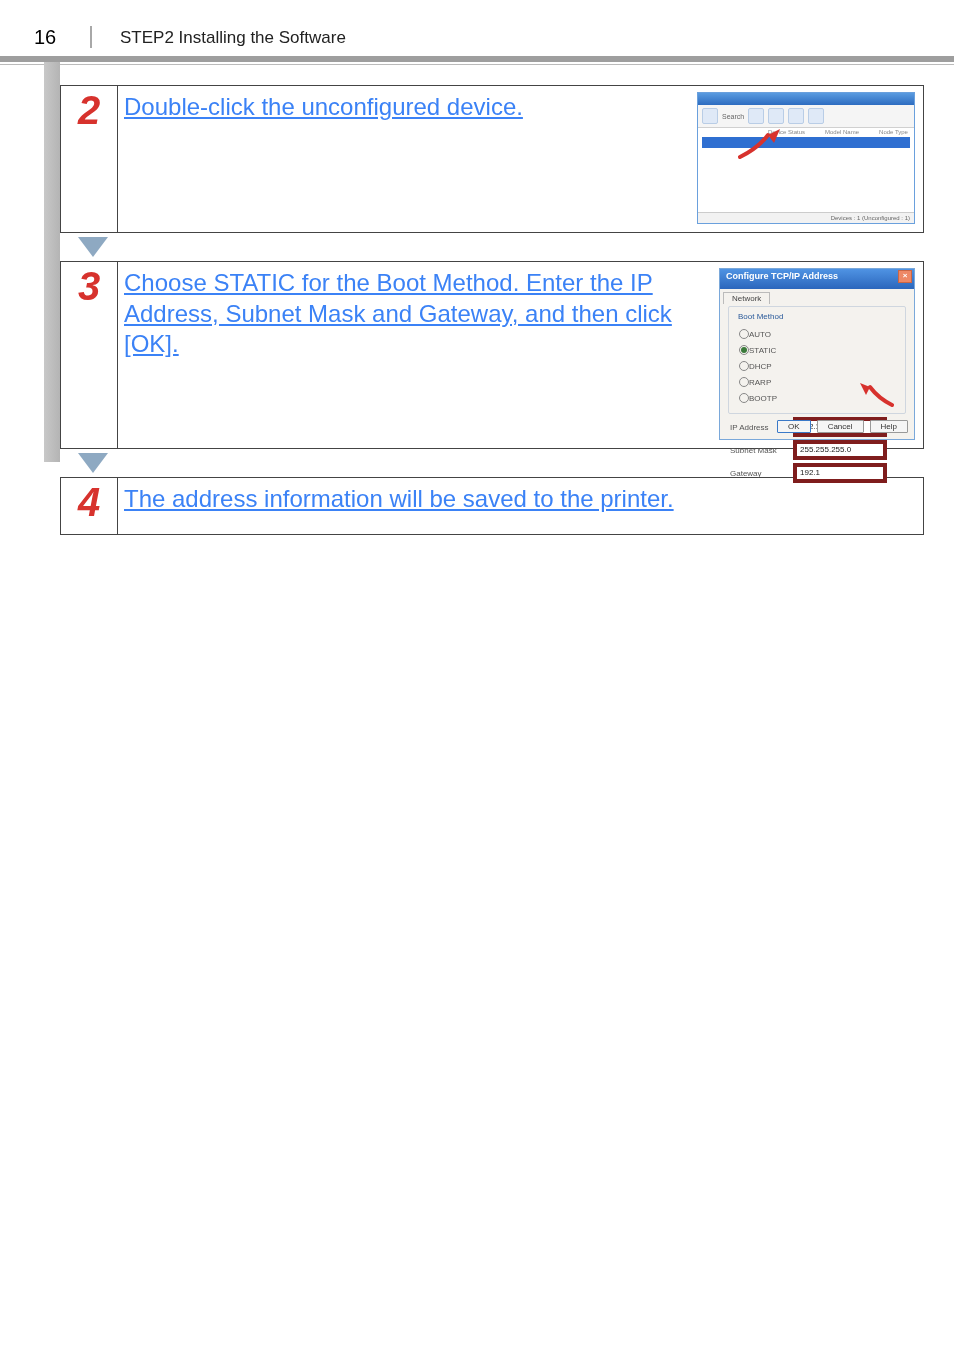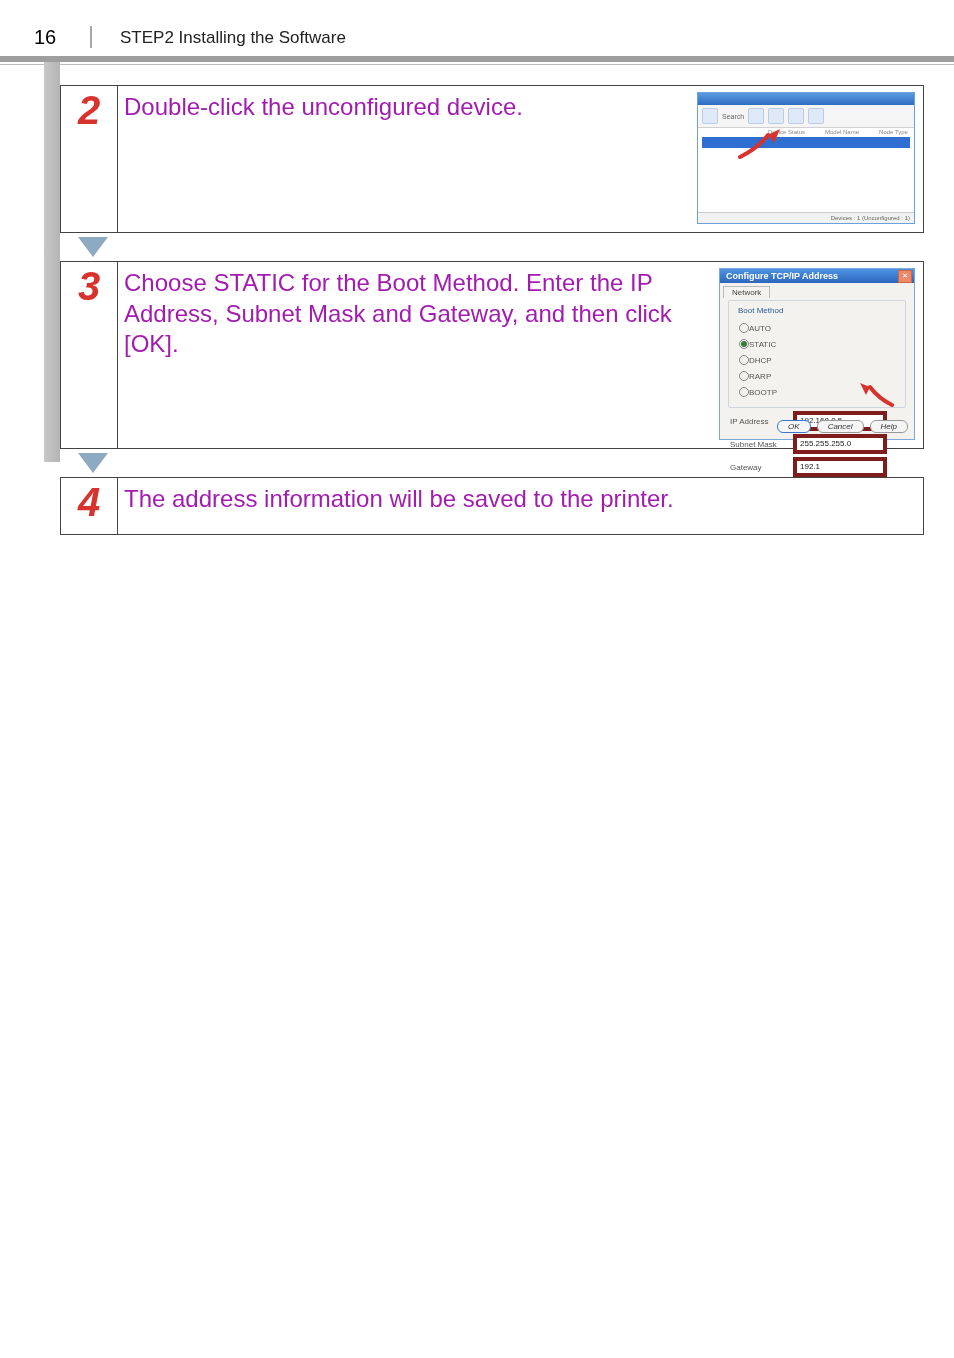--- a/index.html
+++ b/index.html
@@ -94,22 +94,23 @@
   .step-body {
     flex: 1;
     display: flex;
     align-items: flex-start;
     padding: 6px 8px 8px 6px;
     gap: 10px;
   }
   .step-text {
     flex: 1;
     font-size: 24px;
-    color: #a21caf;
+    color: #3b82f6;
     line-height: 1.28;
+    text-decoration: underline;
   }
   .step-img {
     flex: 0 0 auto;
   }
   .arrow-sep {
     display: flex;
     align-items: center;
     padding: 4px 0 4px 18px;
   }
   .arrow-down {
@@ -163,21 +164,21 @@
   .shot2 {
     width: 194px;
     height: 170px;
     background: #f4f2ee;
     border: 1px solid #7aa8da;
     position: relative;
     font-size: 9px;
     color: #385a8a;
   }
   .shot2 .titlebar {
-    height: 14px;
+    height: 20px;
     background: linear-gradient(#4f93e3,#2b66bc);
     color: #fff;
     font-size: 9px;
     line-height: 14px;
     padding-left: 6px;
     font-weight: bold;
     position:relative;
   }
   .shot2 .close{
     position:absolute; right:2px; top:1px;
@@ -200,21 +201,21 @@
   .radio.selected::after{content:"";position:absolute;inset:1px;border-radius:50%;background:#3a7a3a;}
   .field-line{display:flex;align-items:center;gap:8px;margin:3px 10px;font-size:8px;color:#555;}
   .field-line .lbl{width:55px;}
   .field-line .inp{flex:0 0 80px;height:12px;border:4px solid #7f1d1d;background:#fff;font-size:8px;padding:0 3px;line-height:12px;color:#222;}
   .shot2 .btnrow{
     position:absolute; right:6px; bottom:6px;
     display:flex; gap:6px;
   }
   .winbtn{
     font-size:8px;color:#333;border:1px solid #999;background:#f5f5f5;
-    padding:1px 10px;border-radius:6px;font-style:italic;
+    padding:1px 10px;border-radius:1px;
   }
   .winbtn.primary{border:1px solid #3a79c8;}
   .red-arrow-overlay{
     position:absolute;
     right:20px; bottom:32px;
     width:34px;height:24px;
   }
 
   
 </style>

